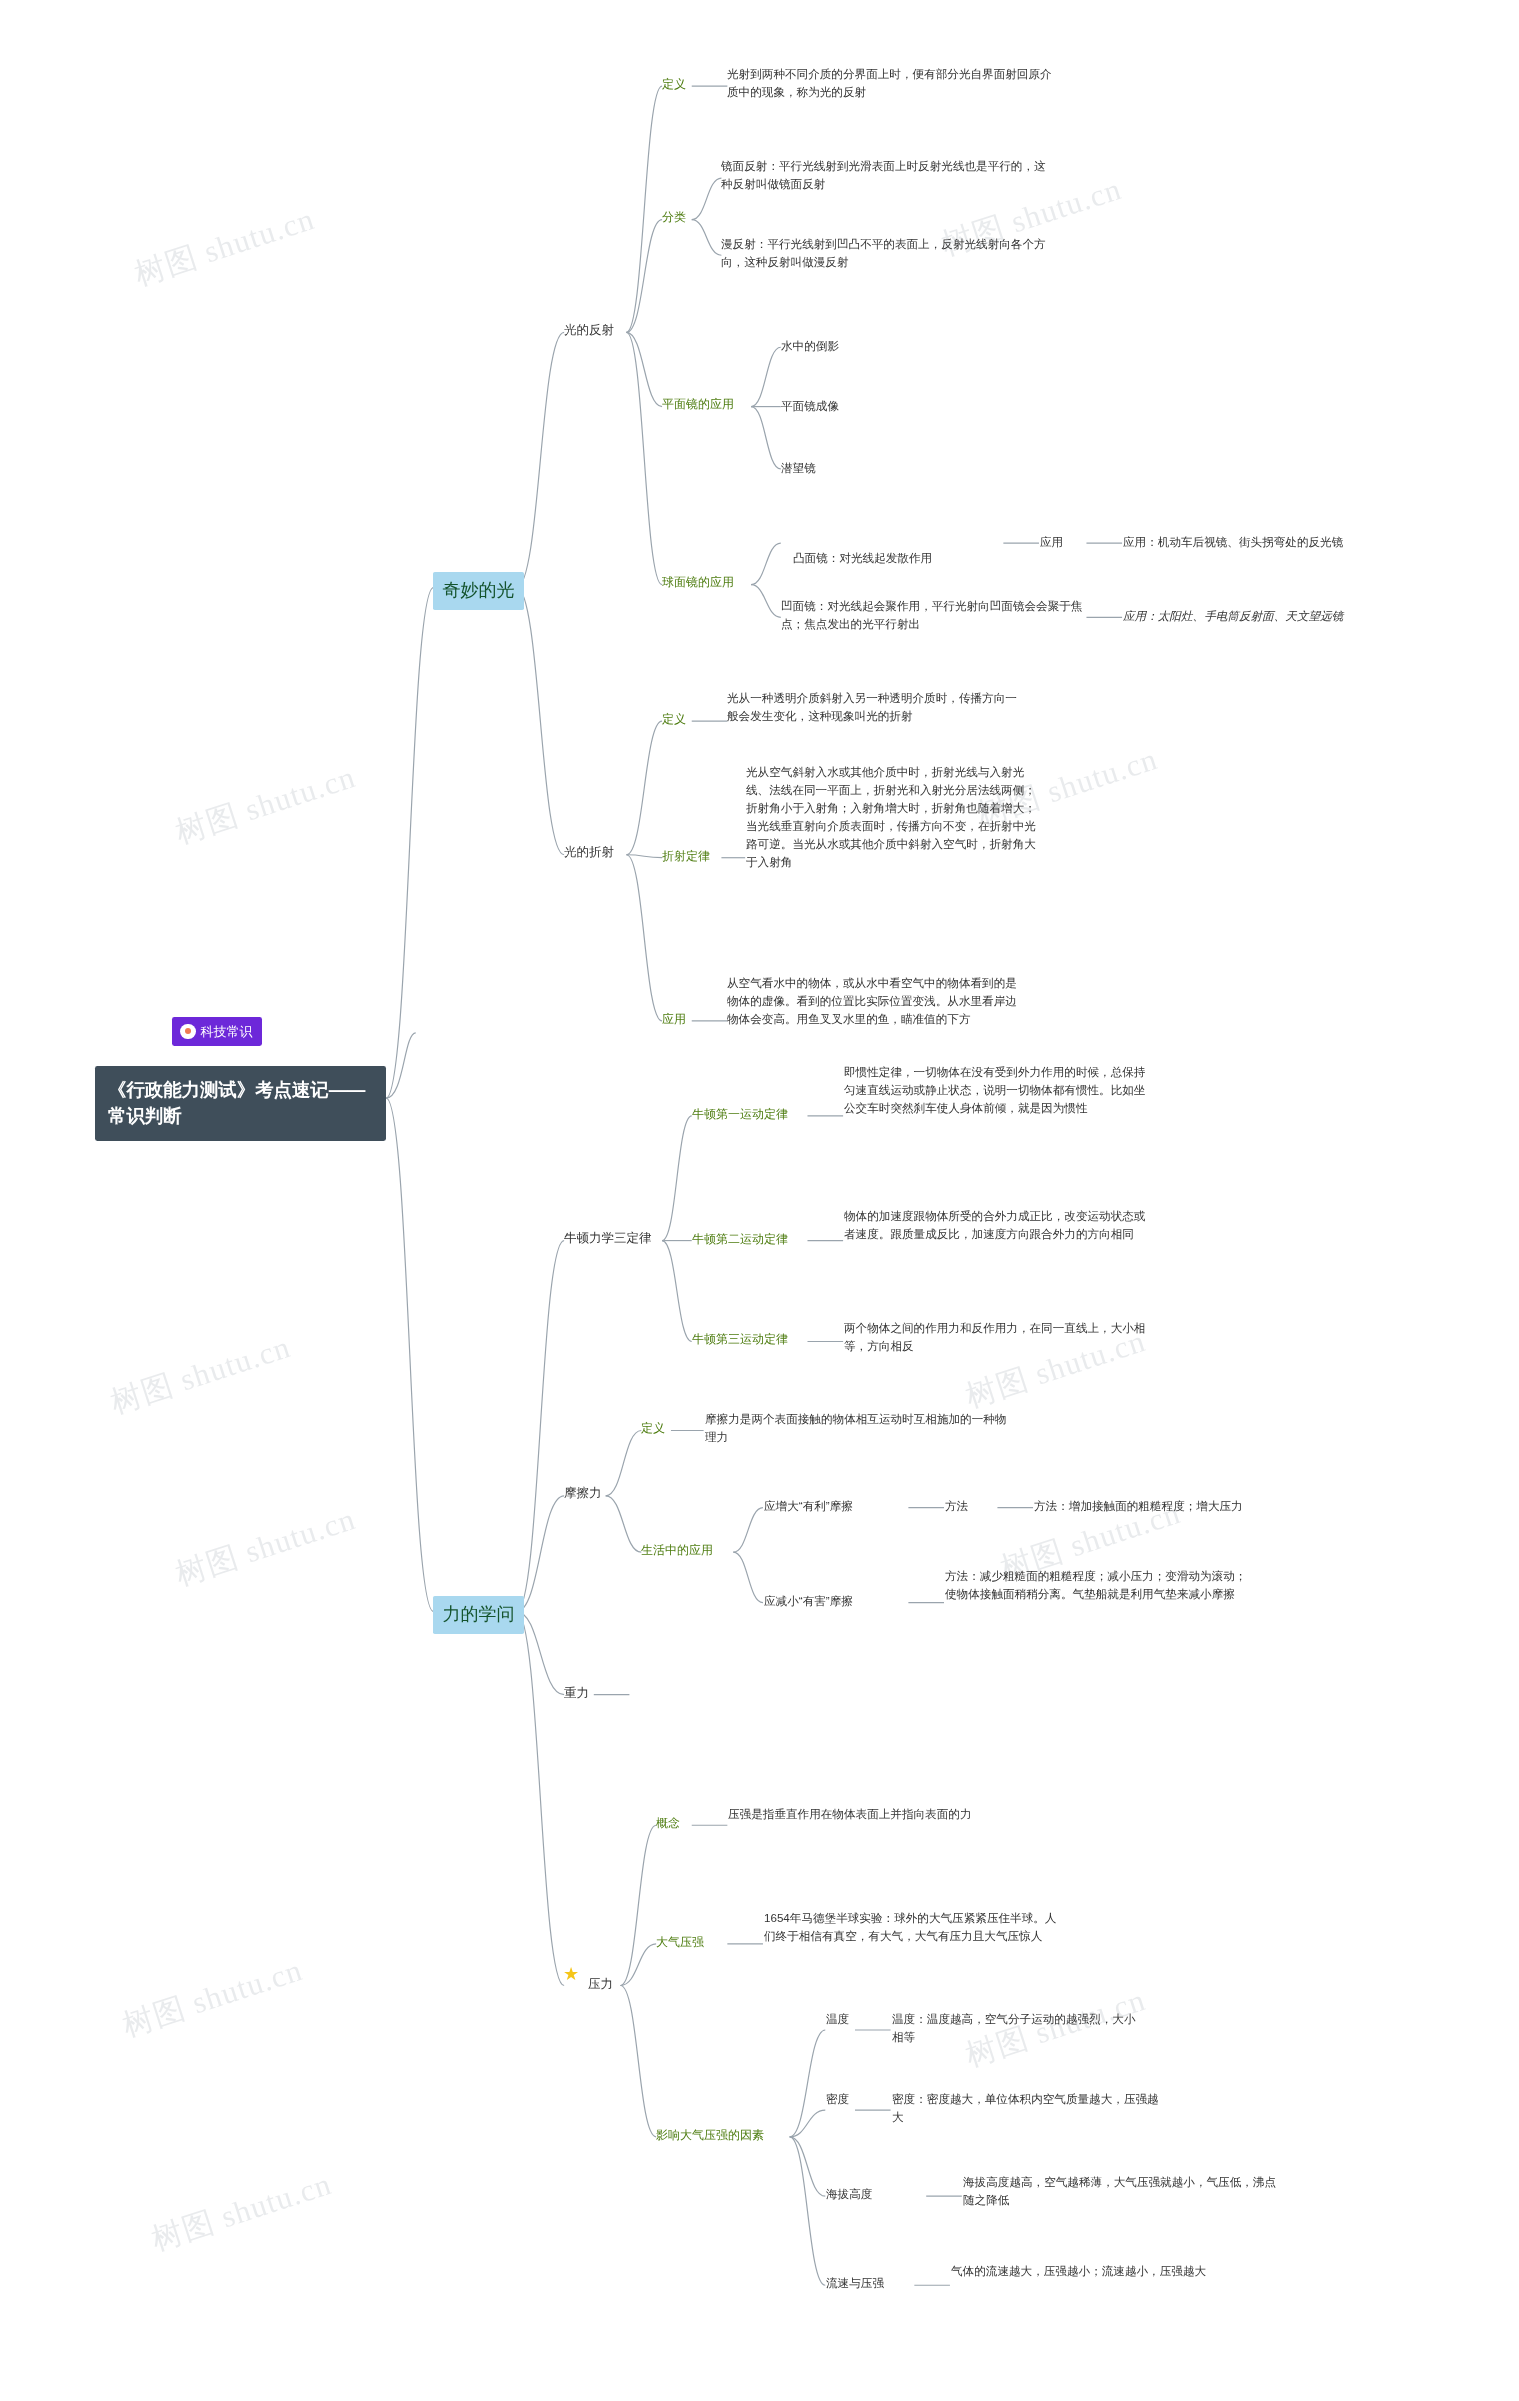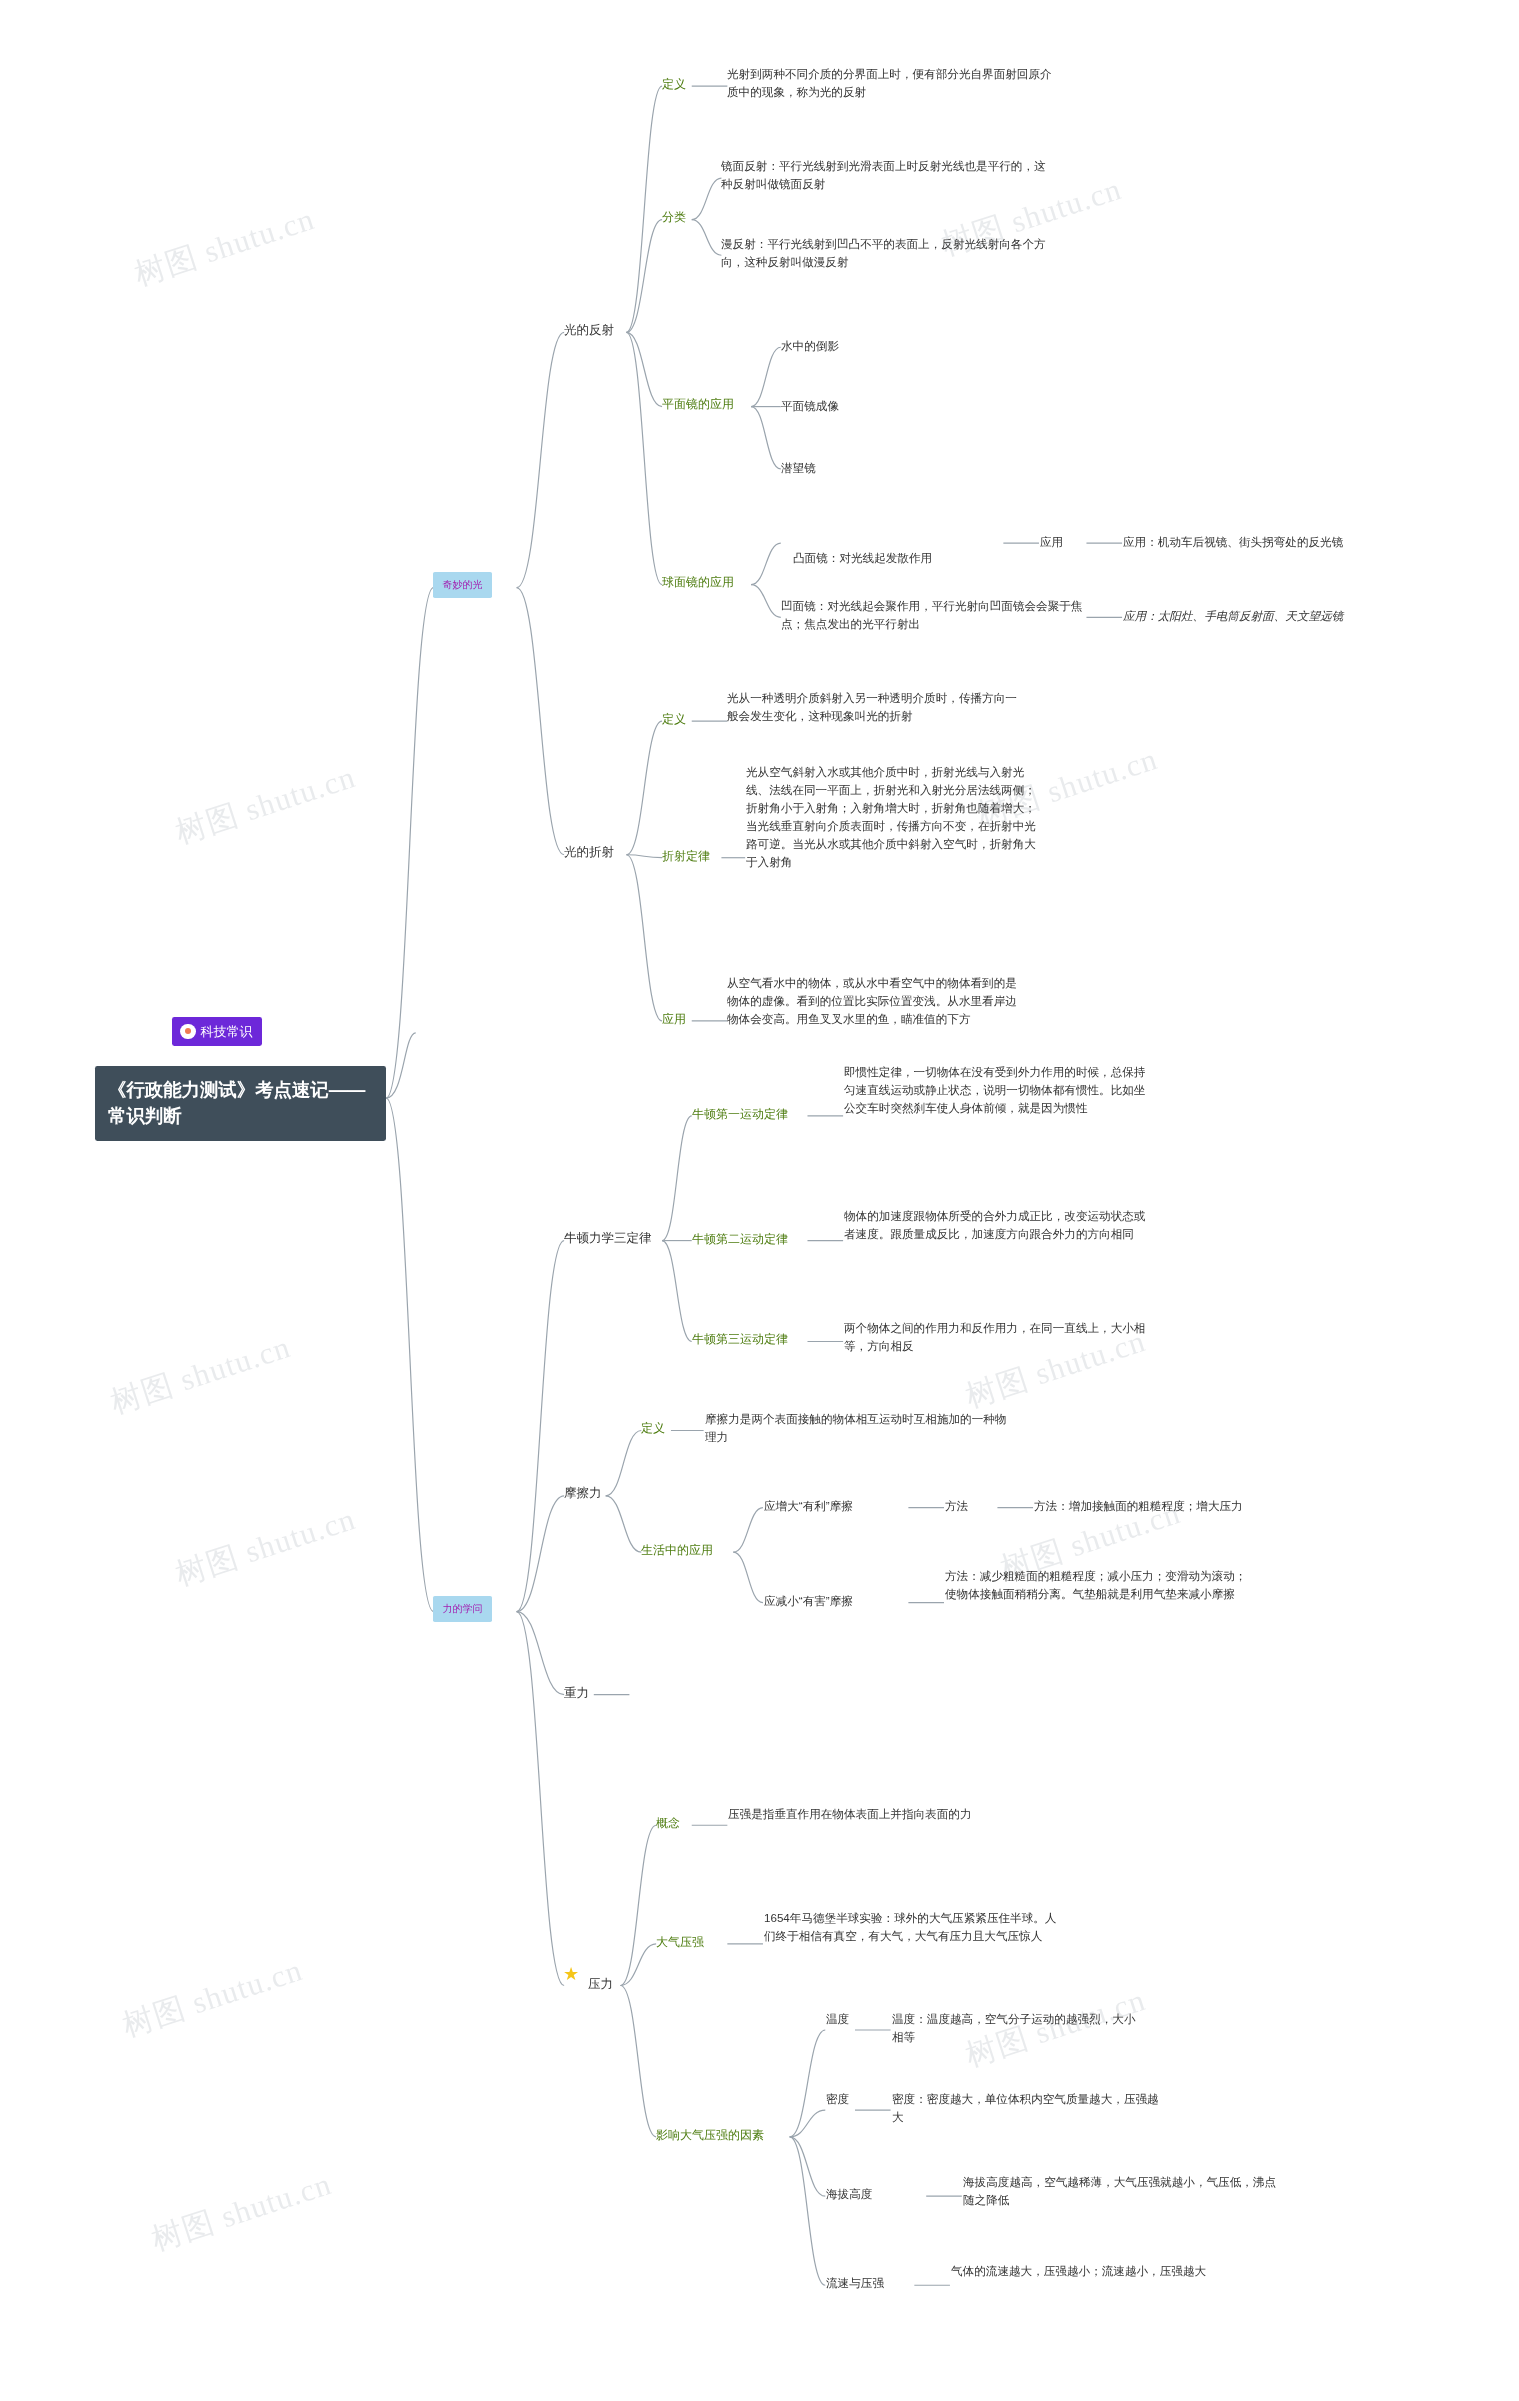--- a/index.html
+++ b/index.html
@@ -49,22 +49,22 @@
     color: #ffffff;
     font-size: 18.4px;
     font-weight: bold;
     padding: 10.7px 13px;
     border-radius: 2.4px;
     text-align: left;
     line-height: 1.45;
   }
   .l1 {
     background: #a9d8ef;
-    color: #a21caf;
-    font-size: 10px;
+    color: #14532d;
+    font-size: 18px;
     padding: 5.3px 9.5px;
     border-radius: 1.8px;
     white-space: nowrap;
   }
   .tag {
     background: #6d28d9;
     color: #fff;
     font-size: 13px;
     padding: 4.7px 9.5px 4.7px 8.3px;
     border-radius: 2.4px;

